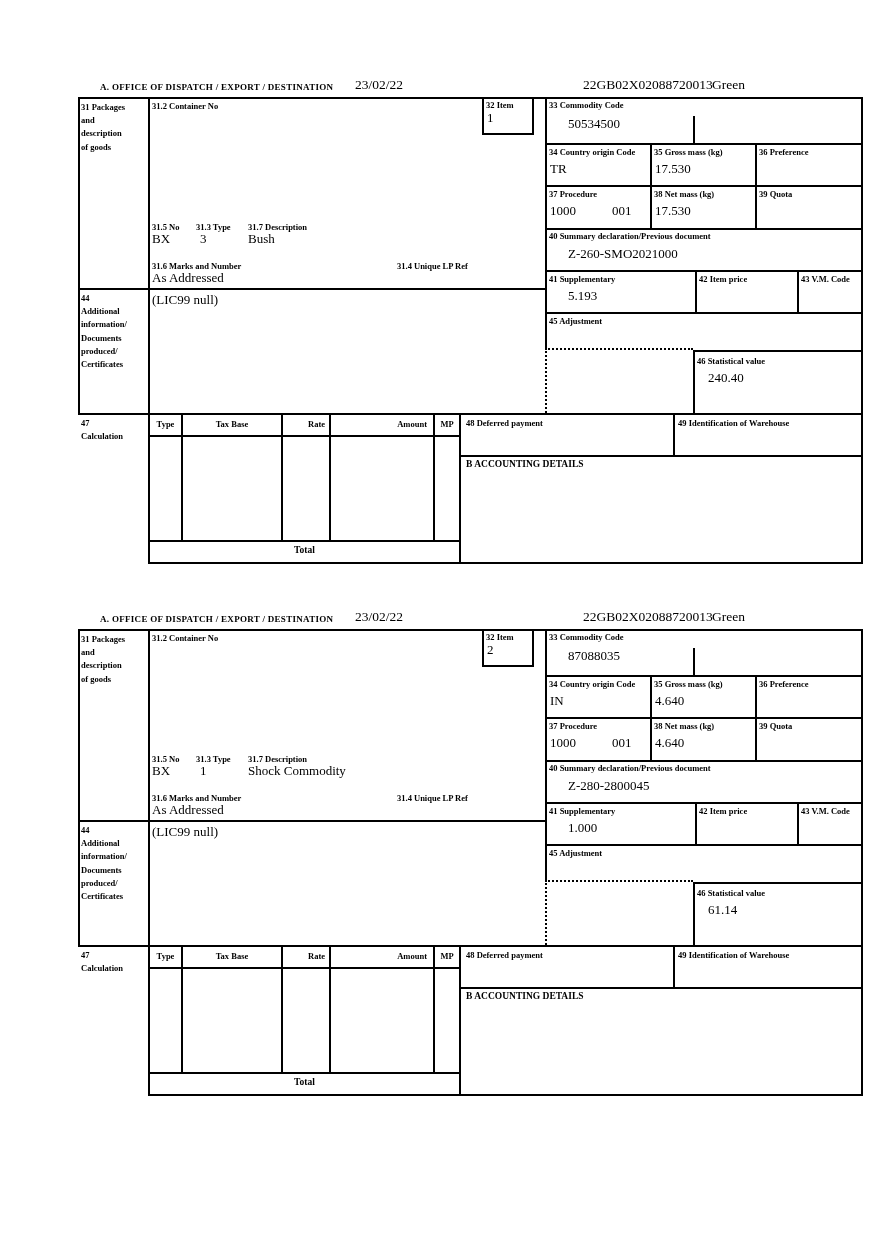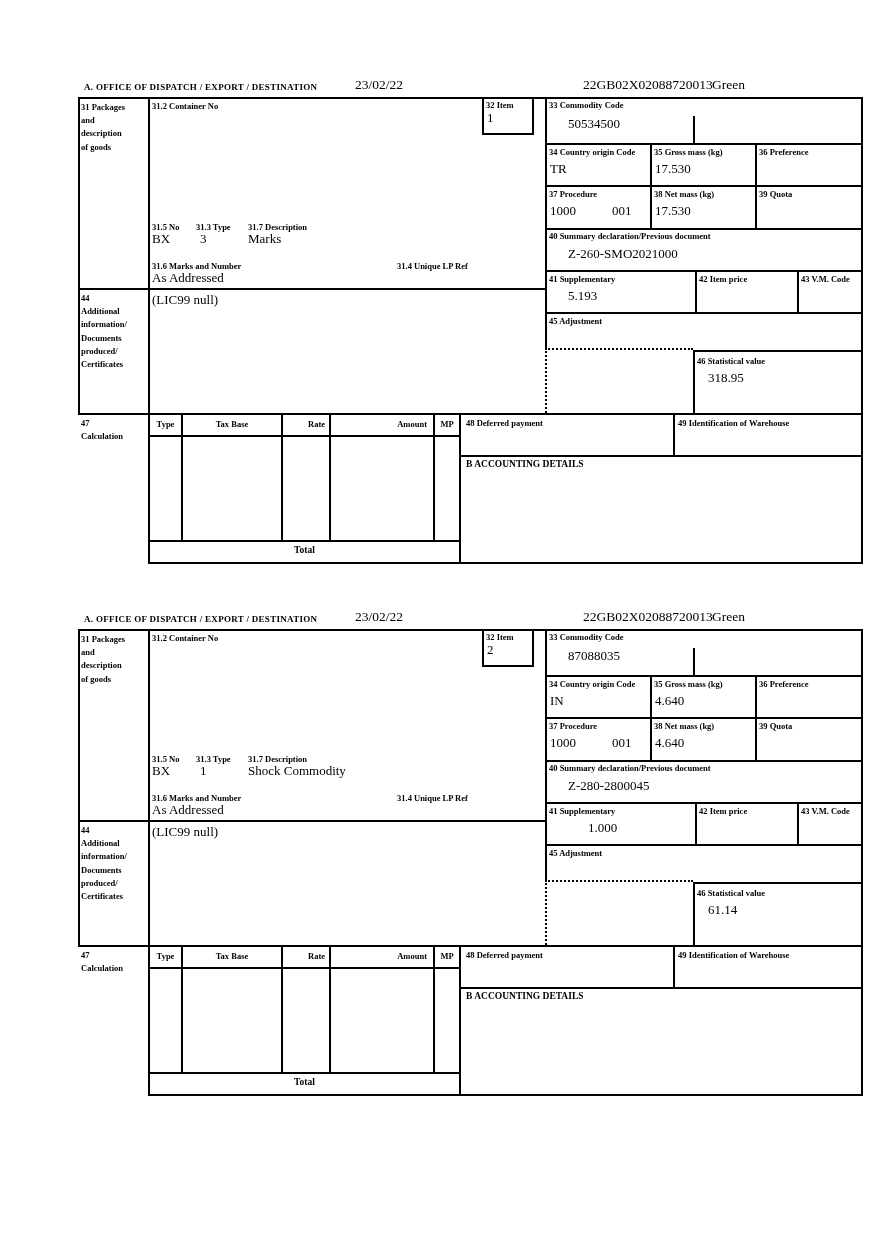--- a/index.html
+++ b/index.html
@@ -1,21 +1,21 @@
 <!DOCTYPE html>
 <html><head>
 <meta charset="utf-8">
 <style>
   html,body{margin:0;padding:0;background:#fff;}
   #page{position:relative;width:882px;height:1250px;background:#fff;overflow:hidden;
         font-family:"Liberation Serif",serif;color:#000;}
   .section{position:absolute;left:0;width:882px;height:490px;}
   .lbl{position:absolute;font-family:"Liberation Serif",serif;font-weight:bold;font-size:8.5px;
        line-height:10px;white-space:nowrap;color:#000;}
-  .title{font-size:9px;letter-spacing:.3px;}
+  .title{font-size:9px;letter-spacing:.3px;margin-left:16px;}
   .val{position:absolute;font-family:"Liberation Serif",serif;font-size:13px;line-height:14px;
        white-space:nowrap;color:#000;}
   .big{font-size:13.5px;}
   .sm{font-size:9.5px;font-weight:bold;}
   .multiline{position:absolute;}
   .multiline span{display:block;font:bold 8.5px "Liberation Serif",serif;line-height:13.2px;white-space:nowrap;}
   .hl{position:absolute;height:2px;background:#000;}
   .vl{position:absolute;width:2px;background:#000;}
   .hd{position:absolute;height:0;border-top:2px dotted #000;}
   .vd{position:absolute;width:0;border-left:2px dotted #000;}
@@ -77,21 +77,21 @@
 
     <div class="lbl" style="left:152px;top:23px">31.2 Container No</div>
     <div class="lbl" style="left:486px;top:22px">32 Item</div>
     <div class="val" style="left:487px;top:33px">1</div>
 
     <div class="lbl" style="left:152px;top:144px">31.5 No</div>
     <div class="lbl" style="left:196px;top:144px">31.3 Type</div>
     <div class="lbl" style="left:248px;top:144px">31.7 Description</div>
     <div class="val" style="left:152px;top:154px">BX</div>
     <div class="val" style="left:200px;top:154px">3</div>
-    <div class="val" style="left:248px;top:154px">Marks</div>
+    <div class="val" style="left:248px;top:154px">Bush</div>
 
     <div class="lbl" style="left:152px;top:183px">31.6 Marks and Number</div>
     <div class="lbl" style="left:397px;top:183px">31.4 Unique LP Ref</div>
     <div class="val" style="left:152px;top:193px">As Addressed</div>
 
     <div class="multiline" style="left:81px;top:214px">
       <span>44</span>
       <span>Additional</span>
       <span>information/</span>
       <span>Documents</span>
@@ -120,21 +120,21 @@
     <div class="val" style="left:568px;top:169px">Z-260-SMO2021000</div>
 
     <div class="lbl" style="left:549px;top:196px">41 Supplementary</div>
     <div class="val" style="left:568px;top:211px">5.193</div>
     <div class="lbl" style="left:699px;top:196px">42 Item price</div>
     <div class="lbl" style="left:801px;top:196px">43 V.M. Code</div>
 
     <div class="lbl" style="left:549px;top:238px">45 Adjustment</div>
 
     <div class="lbl" style="left:697px;top:278px">46 Statistical value</div>
-    <div class="val" style="left:708px;top:293px">318.95</div>
+    <div class="val" style="left:708px;top:293px">240.40</div>
 
     <div class="multiline" style="left:81px;top:339px">
       <span>47</span>
       <span>Calculation</span>
     </div>
     <div class="lbl ctr" style="left:150px;top:341px;width:31px">Type</div>
     <div class="lbl ctr" style="left:183px;top:341px;width:98px">Tax Base</div>
     <div class="lbl rgt" style="left:283px;top:341px;width:42px">Rate</div>
     <div class="lbl rgt" style="left:331px;top:341px;width:96px">Amount</div>
     <div class="lbl ctr" style="left:435px;top:341px;width:24px">MP</div>
@@ -232,21 +232,21 @@
     <div class="val" style="left:550px;top:126px">1000</div>
     <div class="val" style="left:612px;top:126px">001</div>
     <div class="lbl" style="left:654px;top:111px">38 Net mass (kg)</div>
     <div class="val" style="left:655px;top:126px">4.640</div>
     <div class="lbl" style="left:759px;top:111px">39 Quota</div>
 
     <div class="lbl" style="left:549px;top:153px">40 Summary declaration/Previous document</div>
     <div class="val" style="left:568px;top:169px">Z-280-2800045</div>
 
     <div class="lbl" style="left:549px;top:196px">41 Supplementary</div>
-    <div class="val" style="left:588px;top:211px">1.000</div>
+    <div class="val" style="left:568px;top:211px">1.000</div>
     <div class="lbl" style="left:699px;top:196px">42 Item price</div>
     <div class="lbl" style="left:801px;top:196px">43 V.M. Code</div>
 
     <div class="lbl" style="left:549px;top:238px">45 Adjustment</div>
 
     <div class="lbl" style="left:697px;top:278px">46 Statistical value</div>
     <div class="val" style="left:708px;top:293px">61.14</div>
 
     <div class="multiline" style="left:81px;top:339px">
       <span>47</span>

